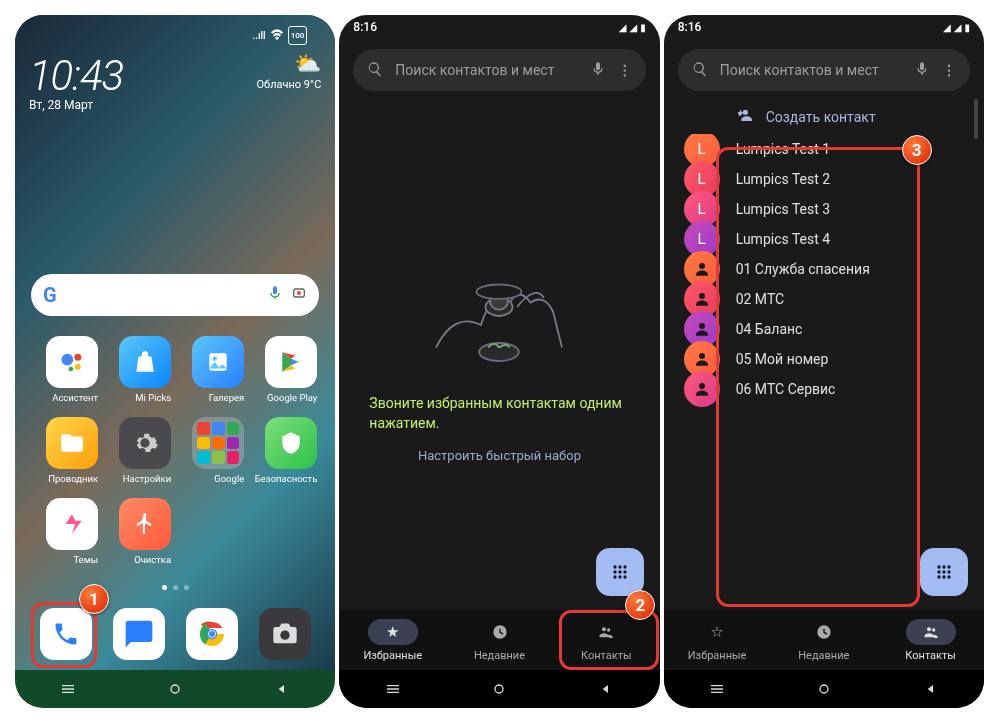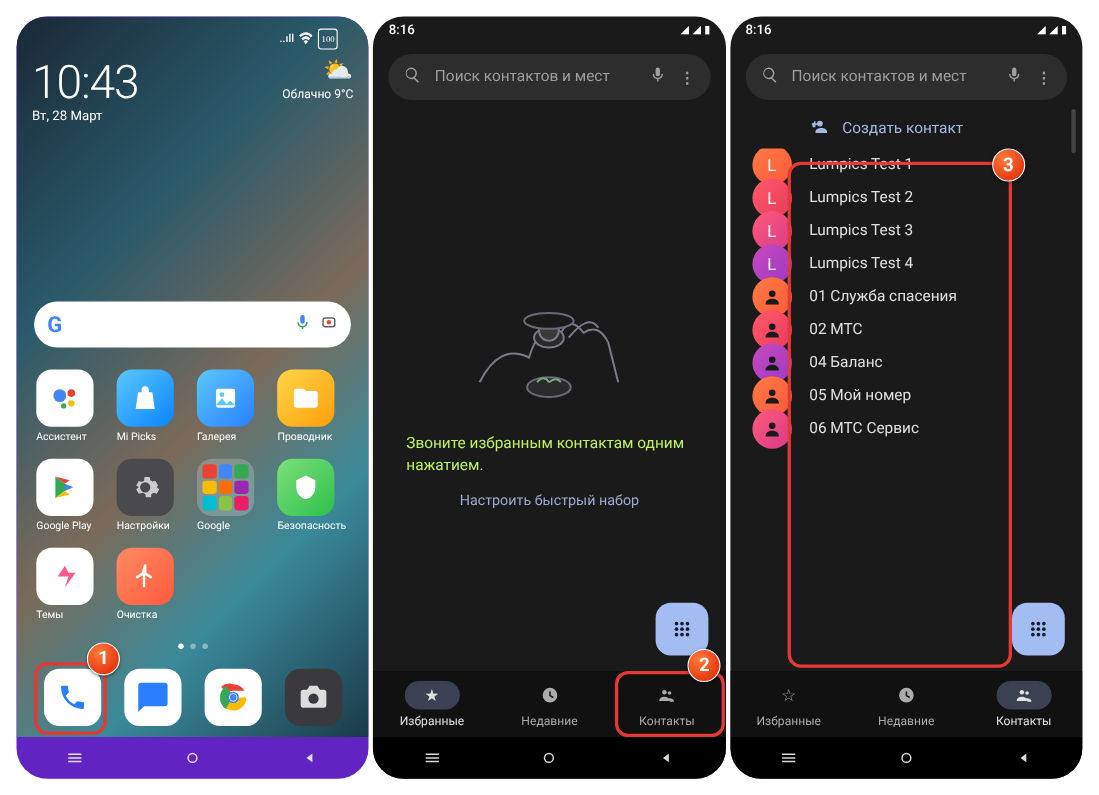--- a/index.html
+++ b/index.html
@@ -1,35 +1,35 @@
 <!DOCTYPE html>
 <html><head>
 <meta charset="utf-8">
 <style>
   * { box-sizing: border-box; margin: 0; padding: 0; }
   body { background: #fff; font-family: -apple-system, Roboto, Arial, sans-serif; padding: 15px; display: flex; gap: 4px; }
-  .phone { width: 325px; height: 693px; border-radius: 28px; overflow: hidden; position: relative; background: #6d28d9; display: flex; flex-direction: column; }
+  .phone { width: 325px; height: 693px; border-radius: 28px; overflow: hidden; position: relative; background: #14532d; display: flex; flex-direction: column; }
   .dark { background: #1a1a1a; }
   .statusbar { height: 24px; display: flex; justify-content: space-between; align-items: center; padding: 0 14px; color: #fff; font-size: 12px; font-weight: 500; }
   .status-icons { display: flex; gap: 3px; align-items: center; font-size: 10px; }
   .status-icons span { display: inline-flex; align-items: center; }
   
   .home-wp { background: linear-gradient(135deg, #1a2838 0%, #2a5a6a 30%, #7a6a5a 55%, #3a8a9a 75%, #1a3a4a 100%); flex: 1; display: flex; flex-direction: column; padding: 8px 14px 0; color: #fff; }
   .clock-row { display: flex; justify-content: space-between; align-items: flex-start; margin-top: 4px; }
-  .clock-time { font-size: 42px; font-weight: 300; letter-spacing: -1px; }
+  .clock-time { font-size: 42px; font-weight: 300; letter-spacing: -1px; font-style: italic; }
   .clock-date { font-size: 12px; margin-top: -2px; }
   .weather { display: flex; flex-direction: column; align-items: flex-end; font-size: 11px; gap: 2px; }
   .weather-icon { font-size: 22px; }
   .spacer { flex: 1; }
   .search-bar { background: #fff; border-radius: 22px; height: 42px; margin: 8px 2px 18px; display: flex; align-items: center; padding: 0 12px; gap: 8px; }
   .glogo { font-weight: bold; font-size: 20px; }
   .glogo .b { color: #4285F4; }
   .search-bar .fill { flex: 1; }
   .app-grid { display: grid; grid-template-columns: repeat(4, 1fr); gap: 14px 8px; padding: 2px 4px; }
-  .app { display: flex; flex-direction: column; align-items: flex-start; gap: 4px; }
+  .app { display: flex; flex-direction: column; align-items: flex-end; gap: 4px; }
   .app-ico { width: 52px; height: 52px; border-radius: 14px; display: flex; align-items: center; justify-content: center; font-size: 24px; color: #fff; }
   .app-lbl { font-size: 9.5px; color: #fff; text-align: center; }
   .dock-row { display: grid; grid-template-columns: repeat(4, 1fr); gap: 8px; padding: 10px 4px 10px; justify-items: center; }
   .page-dots { text-align: center; padding: 8px 0 4px; }
   .page-dots span { display: inline-block; width: 5px; height: 5px; border-radius: 50%; background: rgba(255,255,255,.4); margin: 0 3px; }
   .page-dots .act { background: #fff; }
   .navbar { height: 38px; display: flex; justify-content: space-around; align-items: center; color: rgba(255,255,255,.85); }
   .nav-dark { background: #000; }
   .nav-light { background: rgba(0,0,0,.1); }
   .nav-btn { width: 18px; height: 18px; display: inline-flex; justify-content: center; align-items: center; }
@@ -68,21 +68,21 @@
   <div class="home-wp">
     <div class="statusbar">
       <span></span>
       <div class="status-icons">
         <span>..ıll</span>
         <span>
           <svg class="ic-svg" viewBox="0 0 24 24">
               <path d="M12 20l-3-4c1-1 2-1.5 3-1.5s2 .5 3 1.5l-3 4zm-6-8c2-2 4-3 6-3s4 1 6 3l-2 2.5c-1.2-1.2-2.6-1.8-4-1.8s-2.8.6-4 1.8L6 12zm-3-4c3-3 6-4.5 9-4.5s6 1.5 9 4.5l-2 2.5C16.5 8 14.3 7 12 7s-4.5 1-7 3L3 8z"></path>
             </svg>
         </span>
-        <span style="border:1px solid #fff;border-radius:3px;padding:4px 2px;font-size:8px;font-family:Liberation Serif, serif;">100</span>
+        <span style="border:1px solid #fff;border-radius:3px;padding:4px 2px;font-size:8px;">100</span>
       </div>
     </div>
     <div class="clock-row">
       <div>
         <div class="clock-time">10:43</div>
         <div class="clock-date">Вт, 28 Март</div>
       </div>
       <div class="weather">
         <span class="weather-icon">⛅</span>
         <span>Облачно 9°C</span>
@@ -129,37 +129,37 @@
           <div class="app-ico" style="background: linear-gradient(135deg, rgb(90, 200, 250), rgb(42, 127, 255));">
             <svg width="26" height="26" viewBox="0 0 24 24" fill="#fff">
               <rect x="4" y="4" width="16" height="16" rx="2"></rect>
               <circle cx="9" cy="9" r="2" fill="#5ac8fa"></circle>
               <path d="M4 18l5-6 4 5 3-3 4 4" fill="#5ac8fa"></path>
             </svg>
           </div>
           <div class="app-lbl">Галерея</div>
         </div>
         <div class="app">
-          <div class="app-ico" style="background: linear-gradient(135deg, rgb(255, 213, 74), rgb(255, 159, 10));">
-            <svg width="26" height="26" viewBox="0 0 24 24" fill="#fff">
-              <path d="M10 4H4a2 2 0 00-2 2v12a2 2 0 002 2h16a2 2 0 002-2V8a2 2 0 00-2-2h-8l-2-2z"></path>
-            </svg>
-          </div>
-          <div class="app-lbl">Проводник</div>
-        </div>
-        <div class="app">
           <div class="app-ico" style="background: rgb(255, 255, 255);">
             <svg width="26" height="26" viewBox="0 0 24 24">
               <path d="M4 3l12 9-12 9z" fill="#34A853"></path>
               <path d="M4 3l8 6 4-3z" fill="#EA4335"></path>
               <path d="M4 21l8-6 4 3z" fill="#FBBC05"></path>
               <path d="M12 9l7 3-7 3z" fill="#4285F4"></path>
             </svg>
           </div>
           <div class="app-lbl">Google Play</div>
+        </div>
+        <div class="app">
+          <div class="app-ico" style="background: linear-gradient(135deg, rgb(255, 213, 74), rgb(255, 159, 10));">
+            <svg width="26" height="26" viewBox="0 0 24 24" fill="#fff">
+              <path d="M10 4H4a2 2 0 00-2 2v12a2 2 0 002 2h16a2 2 0 002-2V8a2 2 0 00-2-2h-8l-2-2z"></path>
+            </svg>
+          </div>
+          <div class="app-lbl">Проводник</div>
         </div>
         <div class="app">
           <div class="app-ico" style="background: rgb(74, 74, 78);">
             <svg width="28" height="28" viewBox="0 0 24 24" fill="#ccc">
               <path d="M12 8a4 4 0 100 8 4 4 0 000-8zm9 4l2 1.5-2 3.5-2.4-.8a7 7 0 01-1.7 1l-.4 2.5h-4l-.4-2.5a7 7 0 01-1.7-1L7 17l-2-3.5L7 12l-2-1.5L7 7l2.4.8a7 7 0 011.7-1L11.5 4h4l.4 2.5a7 7 0 011.7 1L20 7l2 3.5z"></path>
             </svg>
           </div>
           <div class="app-lbl">Настройки</div>
         </div>
         <div class="app">

